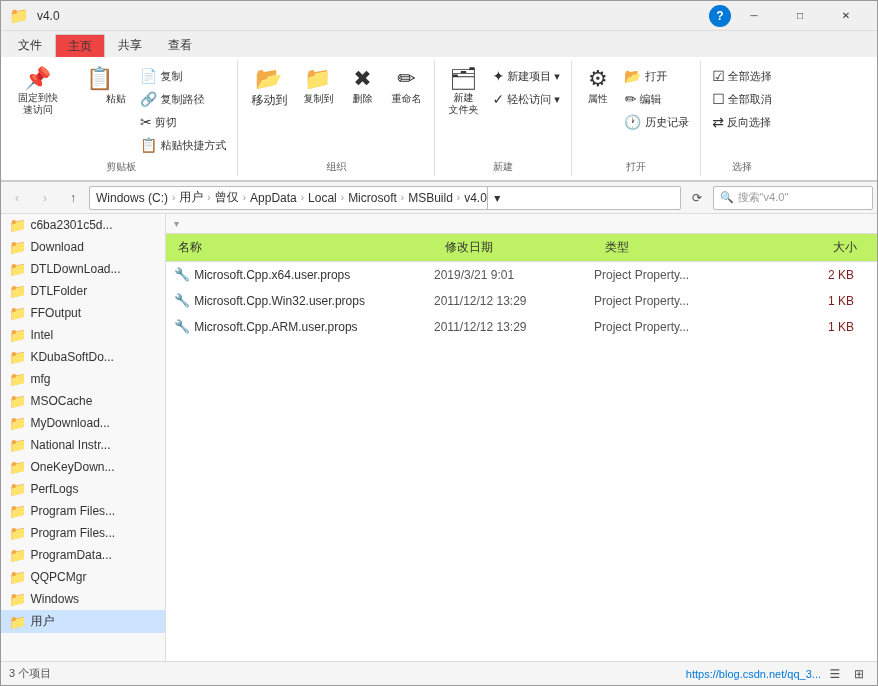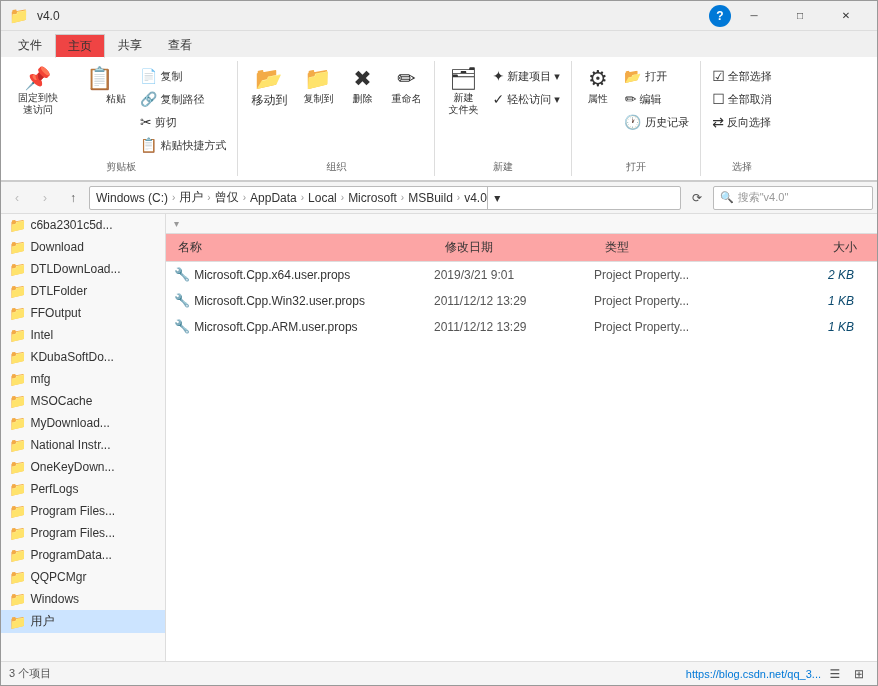--- a/index.html
+++ b/index.html
@@ -290,21 +290,21 @@
       flex: 1;
       display: flex;
       flex-direction: column;
       overflow: hidden;
     }
 
     
     .col-headers {
       display: flex;
       height: 28px;
-      background: #fca5a5;
+      background: #bef264;
       border-bottom: 1px solid #ddd;
       padding: 0 8px;
       font-size: 12px;
       color: #333;
     }
 
     .col-header {
       display: flex;
       align-items: center;
       cursor: pointer;
@@ -344,21 +344,21 @@
       text-overflow: ellipsis;
       white-space: nowrap;
     }
     .props-icon {
       font-size: 13px;
       color: #555;
     }
 
     .file-date { flex: 0 0 160px; color: #555; }
     .file-type { flex: 0 0 180px; color: #555; }
-    .file-size { flex: 0 0 80px; text-align: center; color: #0c4a6e; justify-content: flex-end; display: flex; font-style: italic; }
+    .file-size { flex: 0 0 80px; text-align: center; color: #7f1d1d; justify-content: flex-end; display: flex; }
 
     
     .statusbar {
       height: 24px;
       background: #f5f5f5;
       border-top: 1px solid #ddd;
       display: flex;
       align-items: center;
       padding: 0 8px;
       font-size: 11px;

